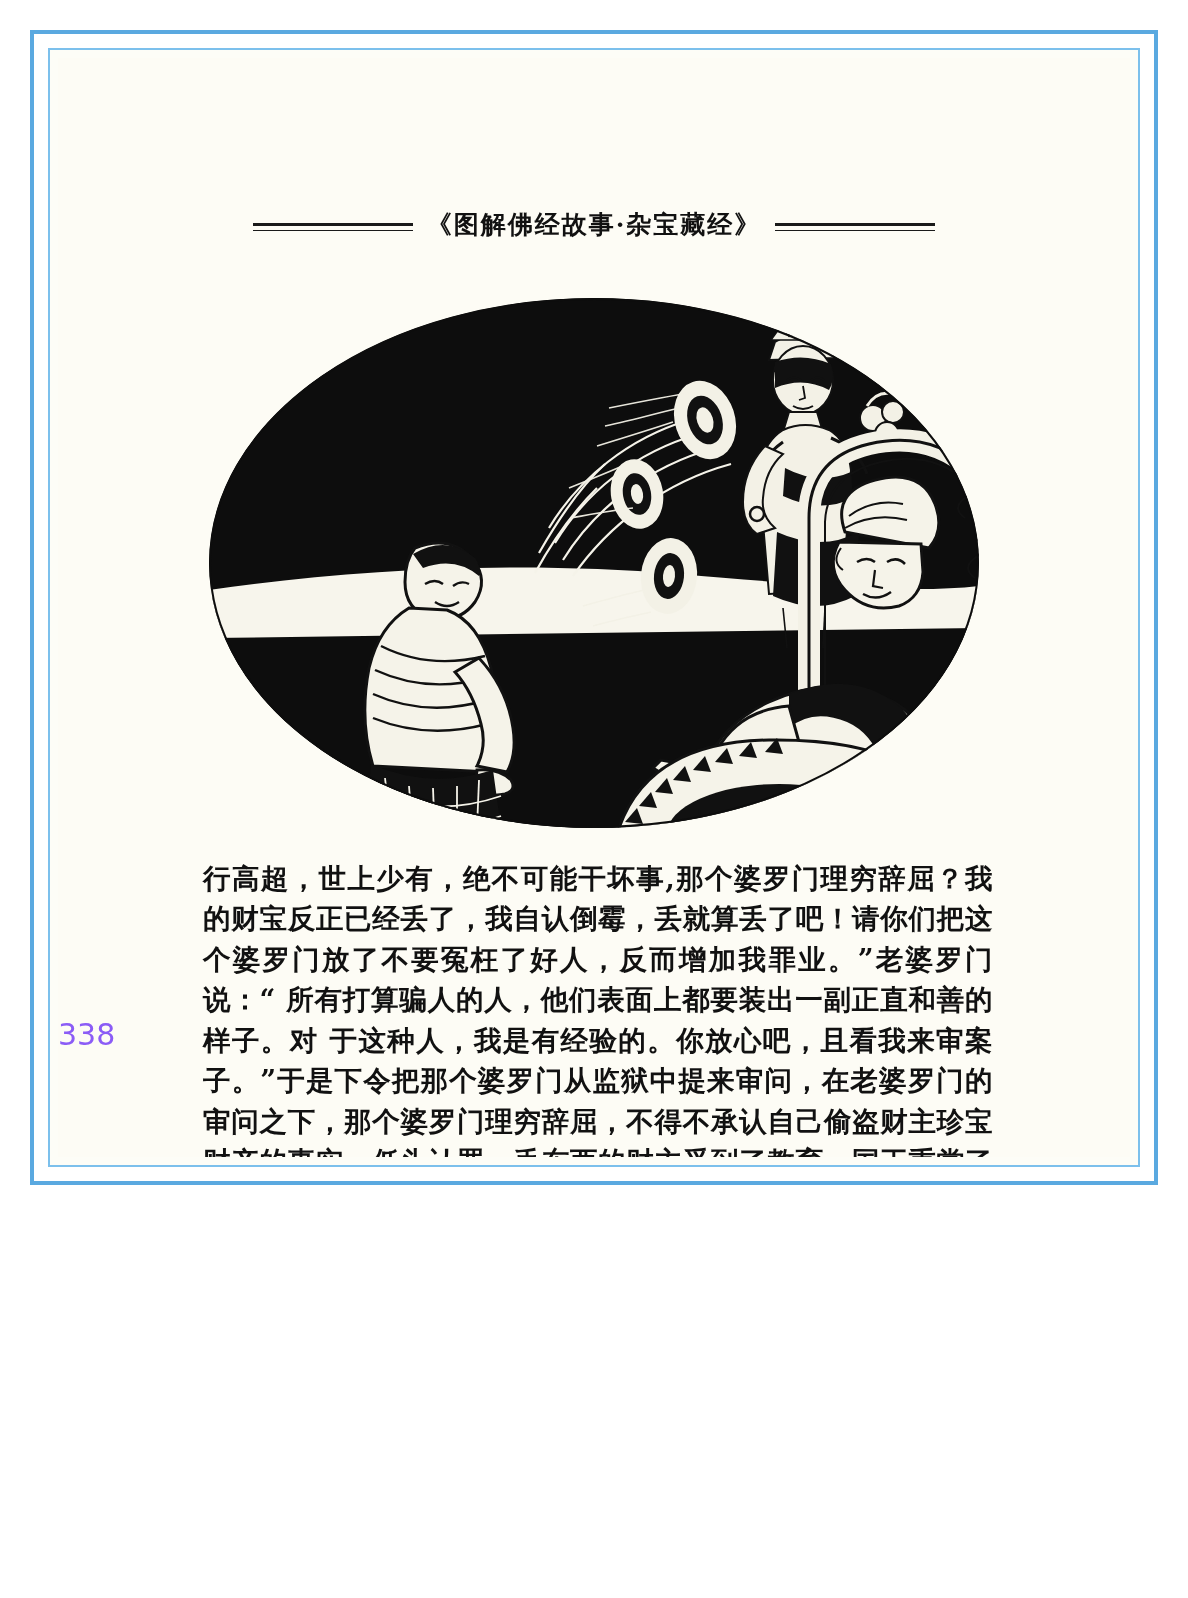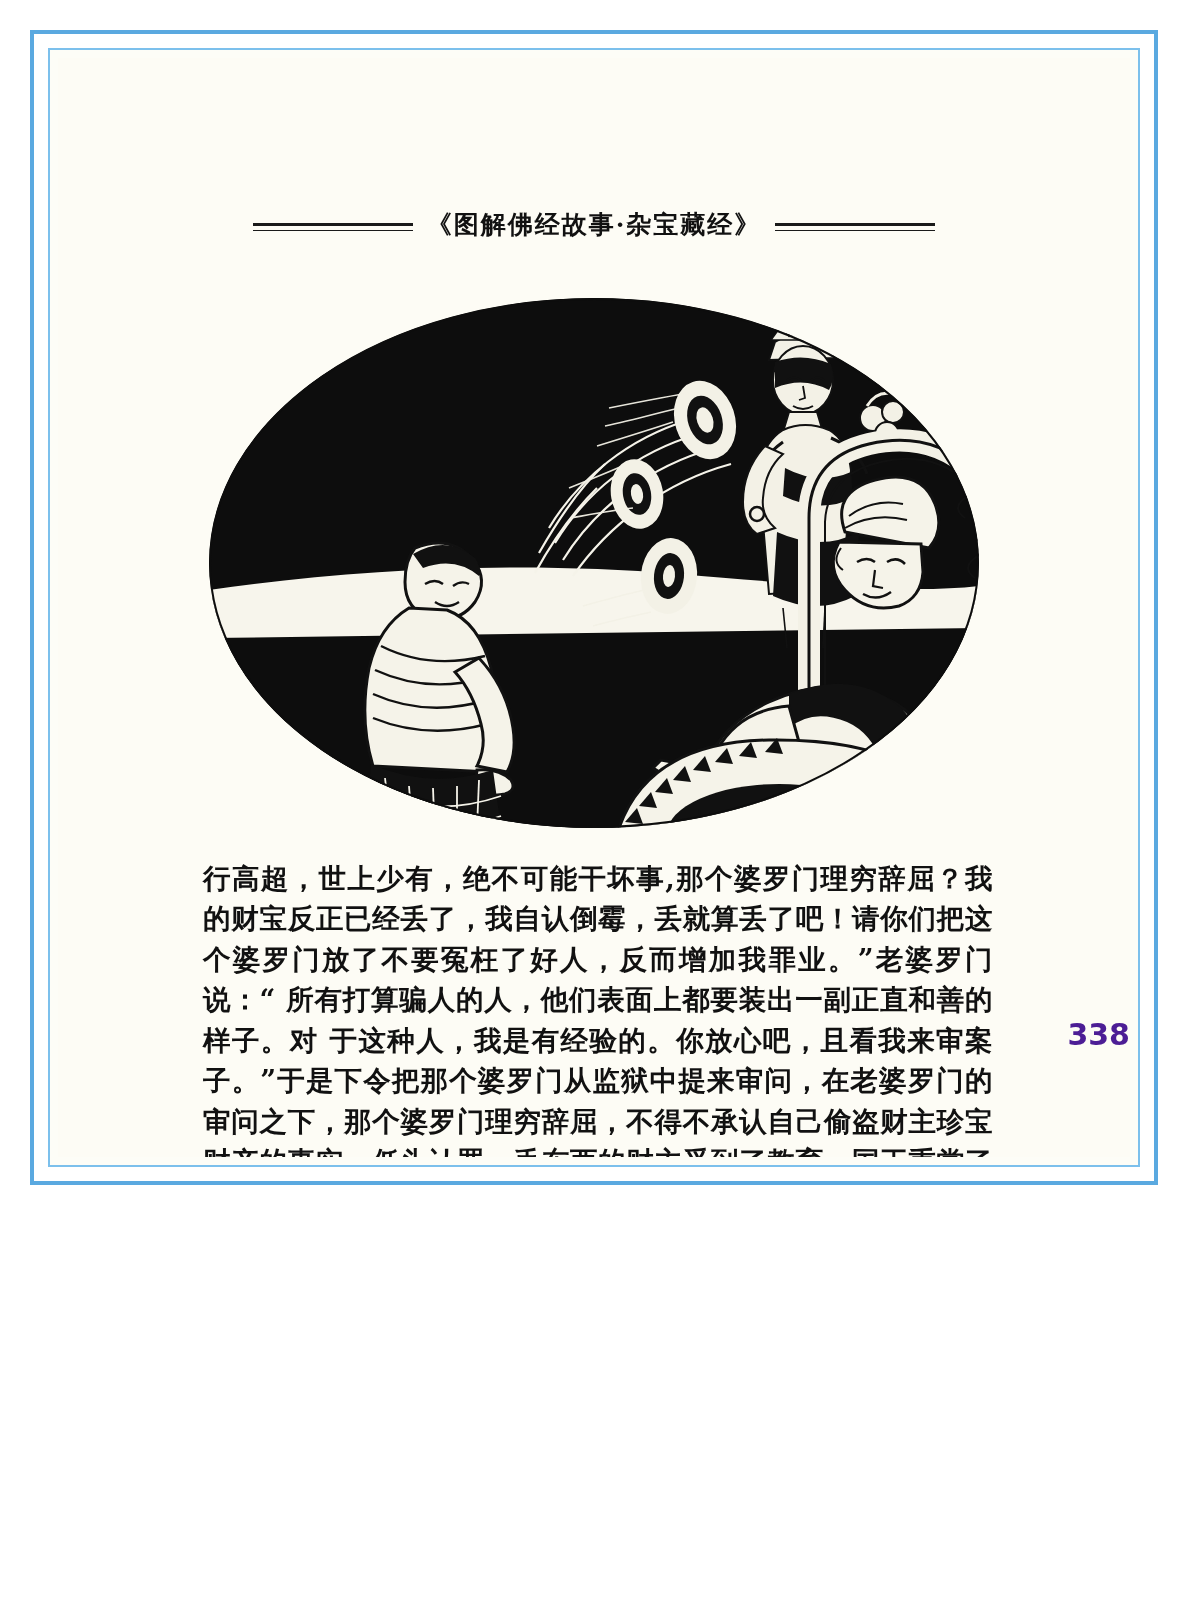--- a/index.html
+++ b/index.html
@@ -116,25 +116,25 @@
     margin: 0;
     text-indent: 0;
     white-space: pre-wrap;
   }
   
   .pageno {
     position: absolute;
     bottom: 105px;
     left: 0;
     right: 0;
-    text-align: right;
+    text-align: left;
     font-family: "DejaVu Sans", sans-serif;
     font-size: 30px;
-    font-weight: 700;
-    color: #4c1d95;
+    font-weight: 400;
+    color: #8b5cf6;
   }
 </style>
 </head>
 <body>
 
 <div class="page">
 
   <div class="frame-outer"></div>
   <div class="frame-inner"></div>
 

